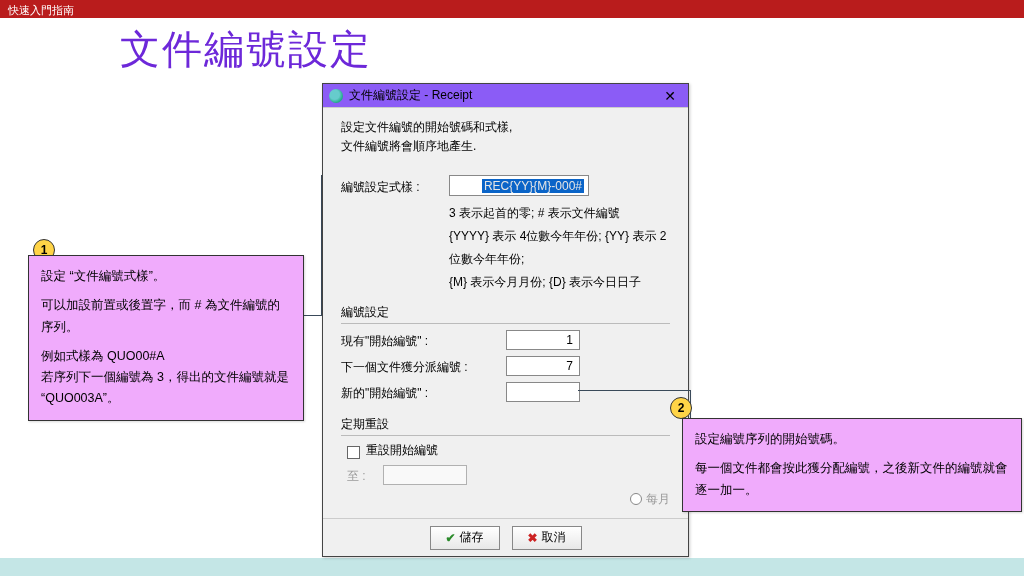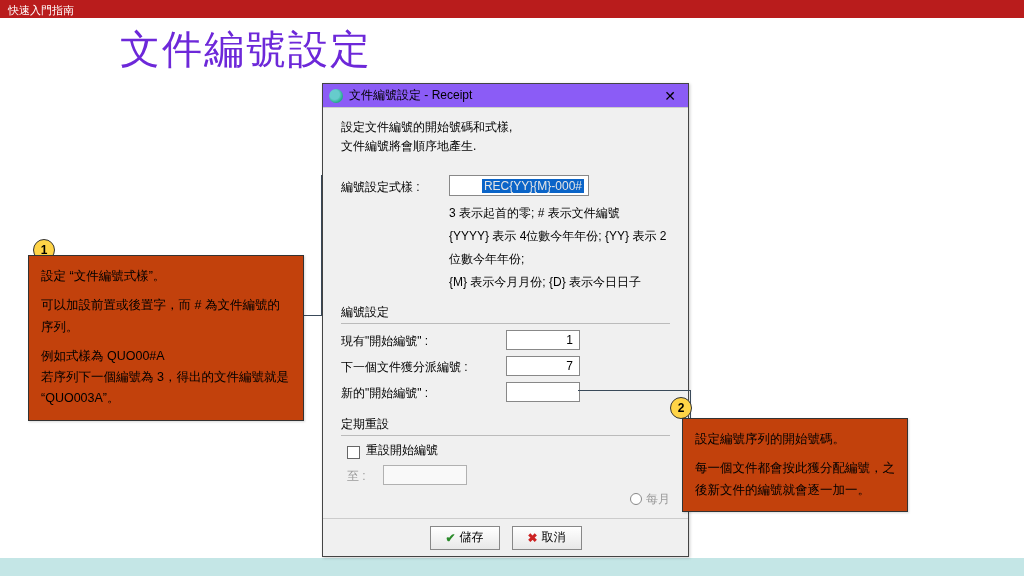--- a/index.html
+++ b/index.html
@@ -139,21 +139,21 @@
     gap: 4px;
     font-size: 12px;
     cursor: pointer;
     padding: 0 10px;
   }
   .ico-check { color: #2a8a2a; font-weight: bold; }
   .ico-cross { color: #c22; font-weight: bold; }
   
   .callout {
     position: absolute;
-    background: #c2410c;
+    background: #f0abfc;
     border: 1px solid #333;
     padding: 10px 12px;
     font-size: 12.5px;
     line-height: 1.7;
     box-shadow: 1px 1px 2px rgba(0,0,0,.15);
   }
   .callout p { margin-bottom: 8px; }
   .badge {
     position: absolute;
     width: 22px; height: 22px;
@@ -269,16 +269,16 @@
   <p style="margin-bottom:0;">例如式樣為 QUO00#A</p>
   <p style="margin-bottom:0;">若序列下一個編號為 3，得出的文件編號就是 “QUO003A”。</p>
 </div>
 
 <div class="line" style="left:578px; top:390px; width:112px; height:1px;"></div>
 <div class="line" style="left:690px; top:390px; width:1px; height:30px;"></div>
 
 <div class="badge" style="left:670px; top:397px;">
   <span>2</span>
 </div>
-<div class="callout" style="left:682px; top:418px; width:226px;">
+<div class="callout" style="left:682px; top:418px; width:340px;">
   <p>設定編號序列的開始號碼。</p>
   <p style="margin-bottom:0;">每一個文件都會按此獲分配編號，之後新文件的編號就會逐一加一。</p>
 </div>
 
 </body></html>

